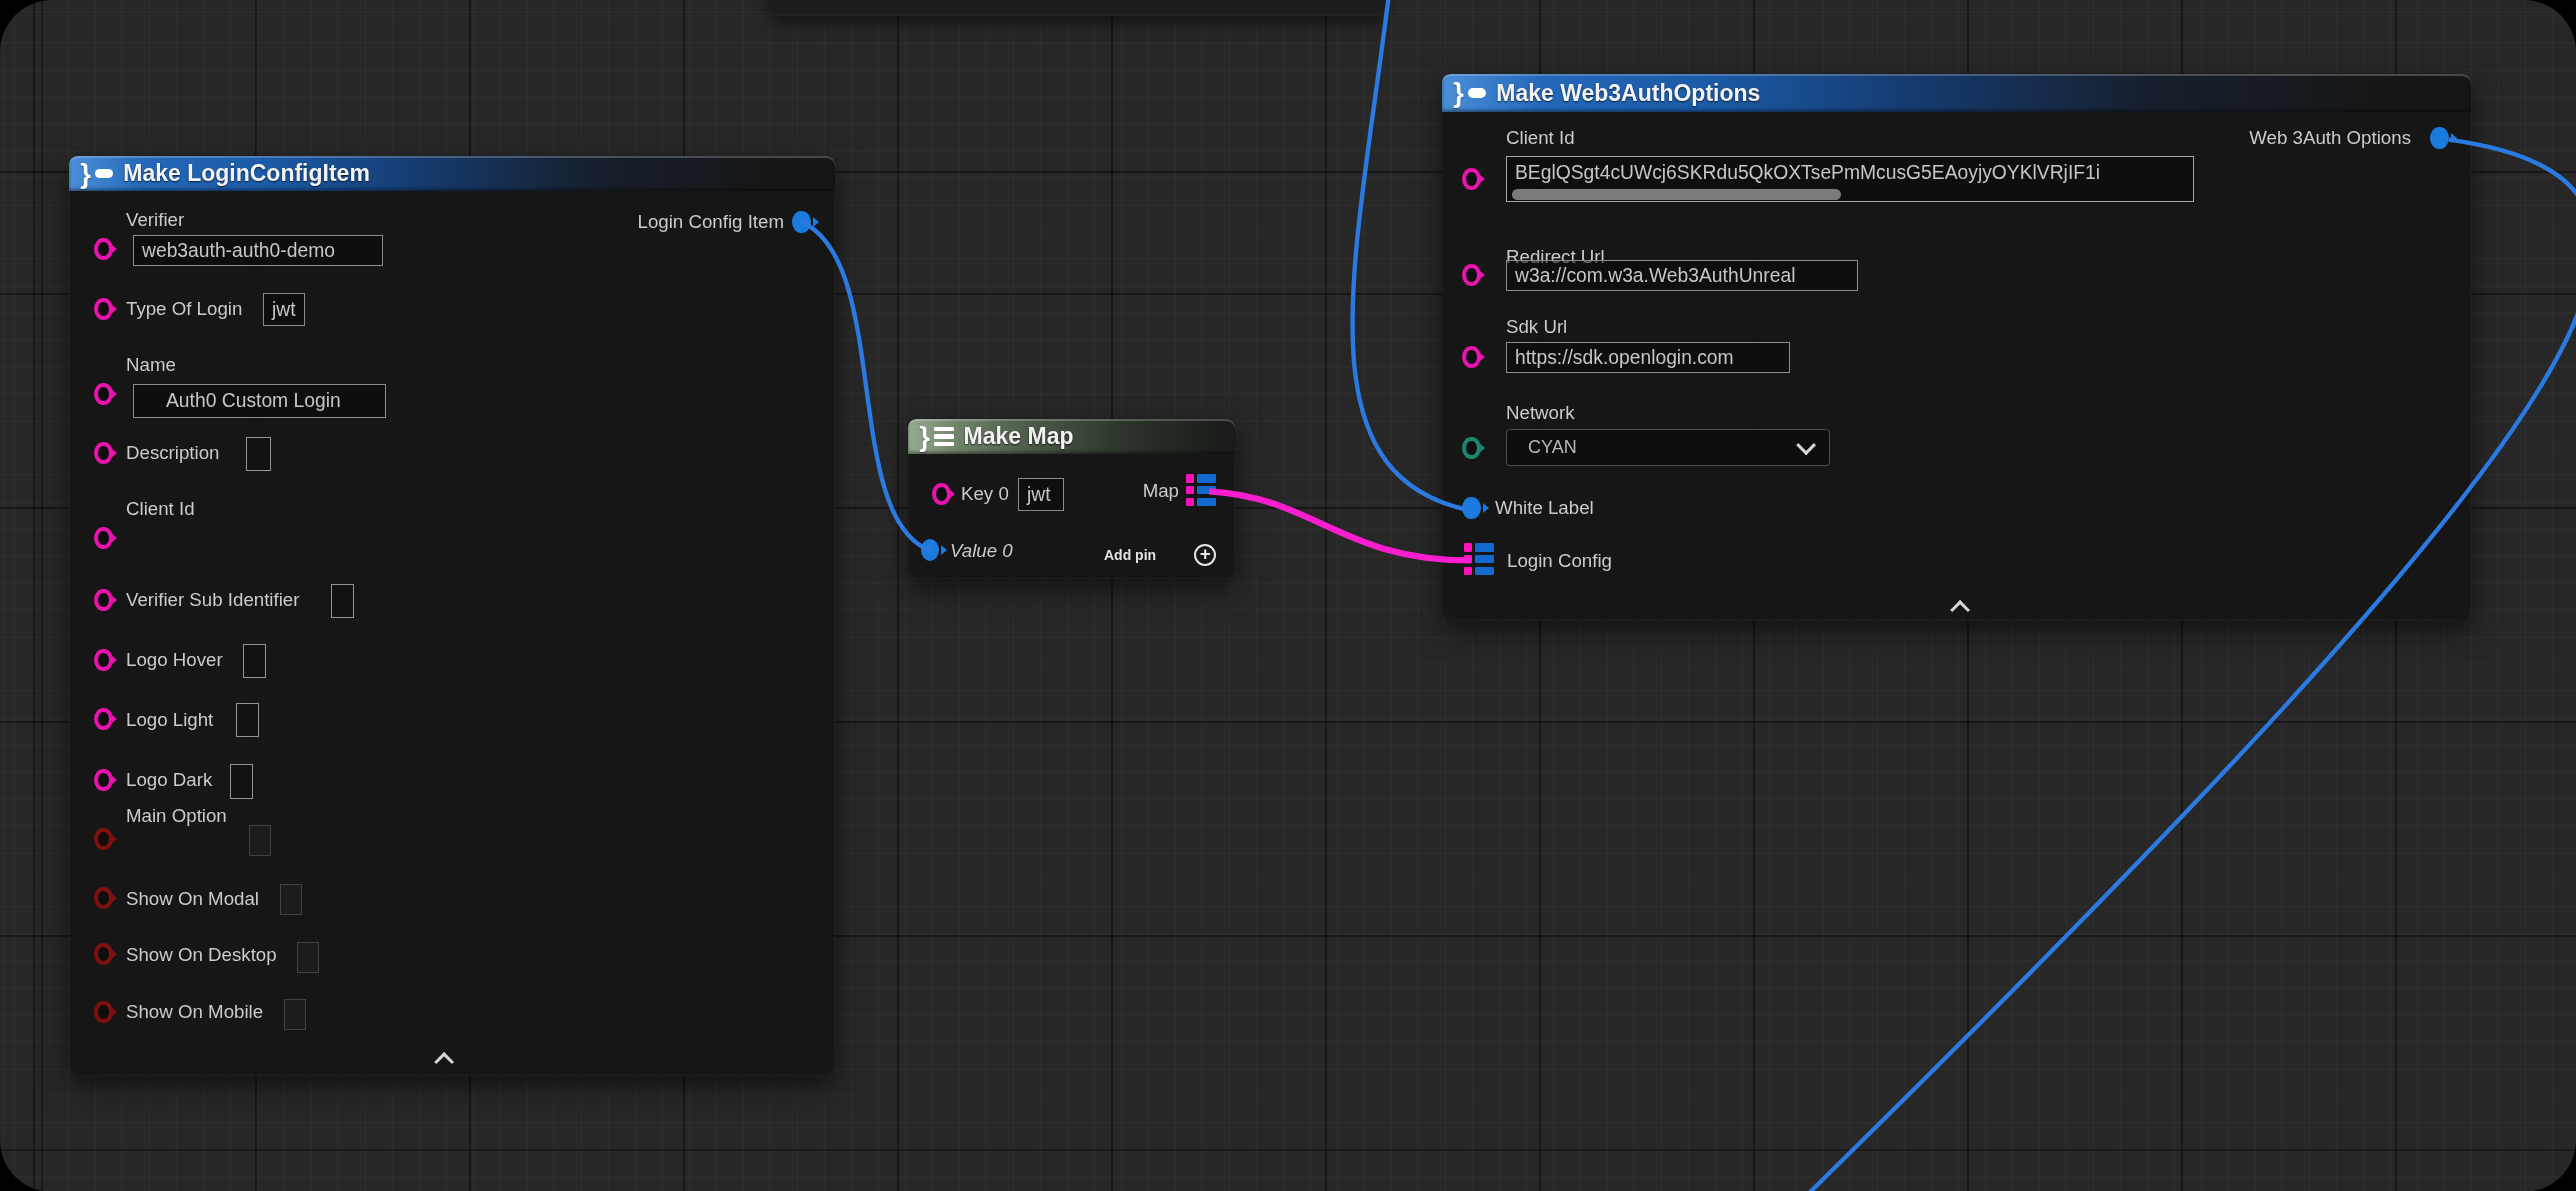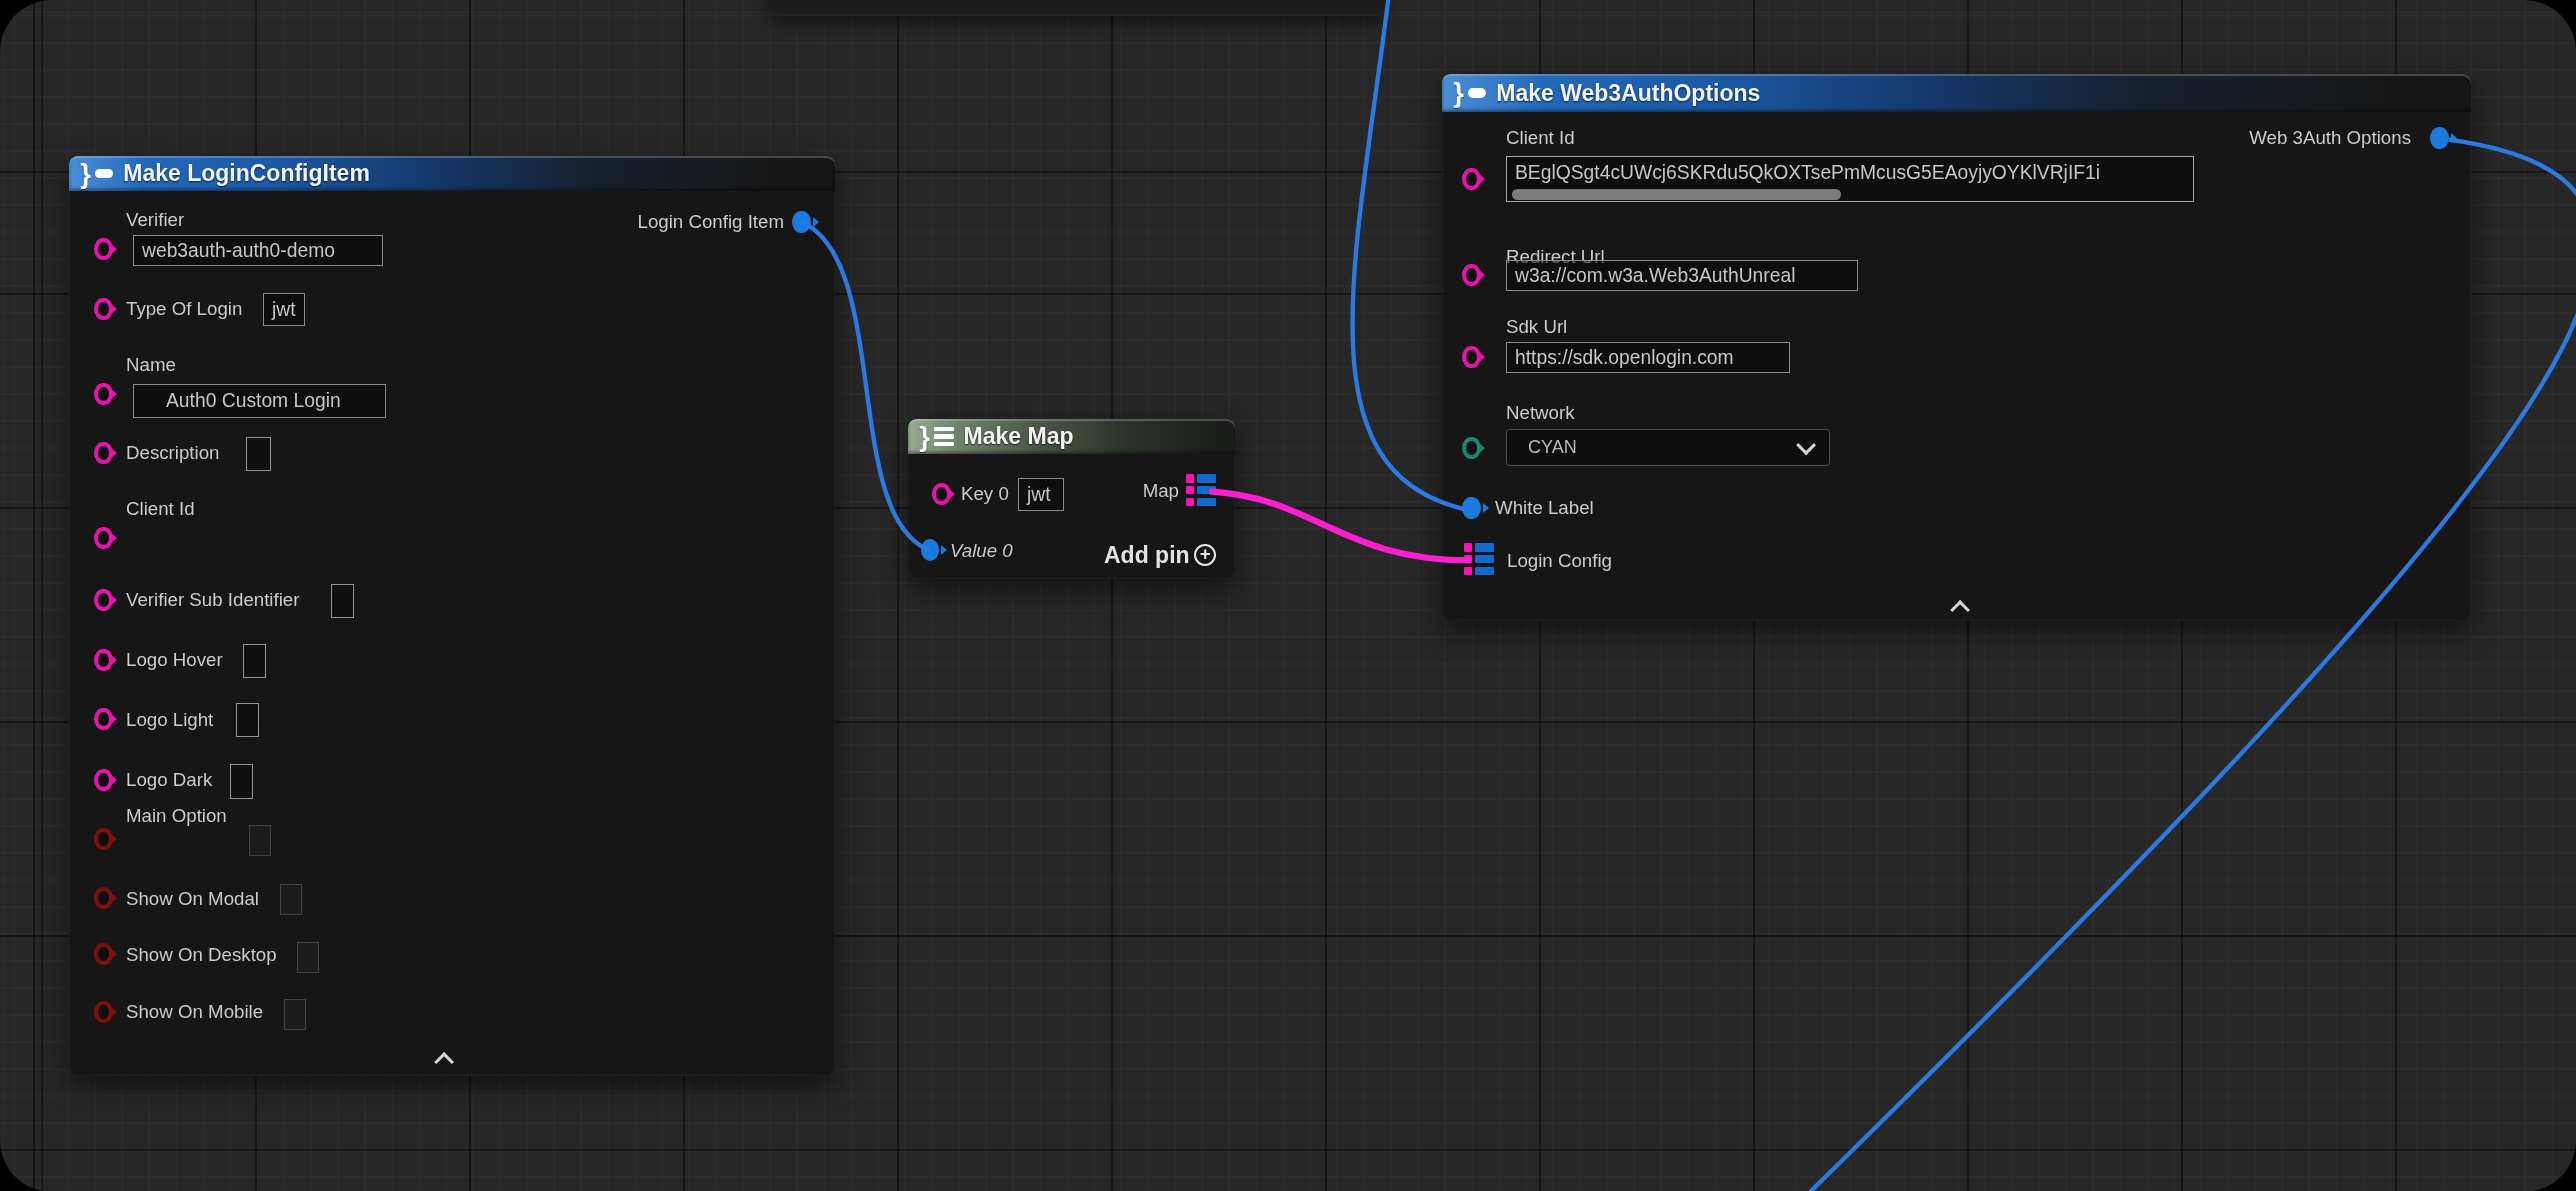--- a/index.html
+++ b/index.html
@@ -55,21 +55,21 @@
   .chk.bool{border:1.9px solid #424242;background:#1c1c1c;}
   .dropdown{position:absolute;box-sizing:border-box;background:#0e0e0e;border:1.2px solid #4f4f4f;border-radius:3.7px;
     display:flex;align-items:center;justify-content:space-between;padding:0 16px 0 21px;color:#b9b9b9;font-size:18px;}
   .chev{display:inline-block;width:11.2px;height:11.2px;border-left:3.7px solid #d6d6d6;border-top:3.7px solid #d6d6d6;}
   .chev.up{transform:rotate(45deg);}
   .chev.down{transform:rotate(225deg);margin-top:-5px;}
   .chev-abs{position:absolute;}
   .addpin{position:absolute;width:22.4px;height:22.4px;border:2.5px solid #e6e6e6;border-radius:50%;box-sizing:border-box;
     color:#e6e6e6;display:flex;align-items:center;justify-content:center;}
   .addpin:before{content:"+";font-size:18.7px;font-weight:bold;line-height:1;margin-top:-1.2px;}
-  .addlbl{position:absolute;color:#e3e3e3;font-size:23px;font-weight:bold;transform:translateY(-50%);white-space:nowrap;}
+  .addlbl{position:absolute;color:#e3e3e3;font-size:14px;font-weight:bold;transform:translateY(-50%);white-space:nowrap;}
   .wires{position:absolute;left:0;top:0;pointer-events:none;}
   .wires path{fill:none;}
   .w-blue{stroke:#2a7ae2;stroke-width:7;}
   .w-pink{stroke:#fb1ecf;stroke-width:10;}
   .offedge{position:absolute;background:#1d1d1d;border-radius:0 0 10px 10px;
     box-shadow:0 7.5px 16px rgba(0,0,0,0.5), inset 0 -1.9px 0 rgba(255,255,255,0.03);}
 </style>
 </head>
 <body>
 

